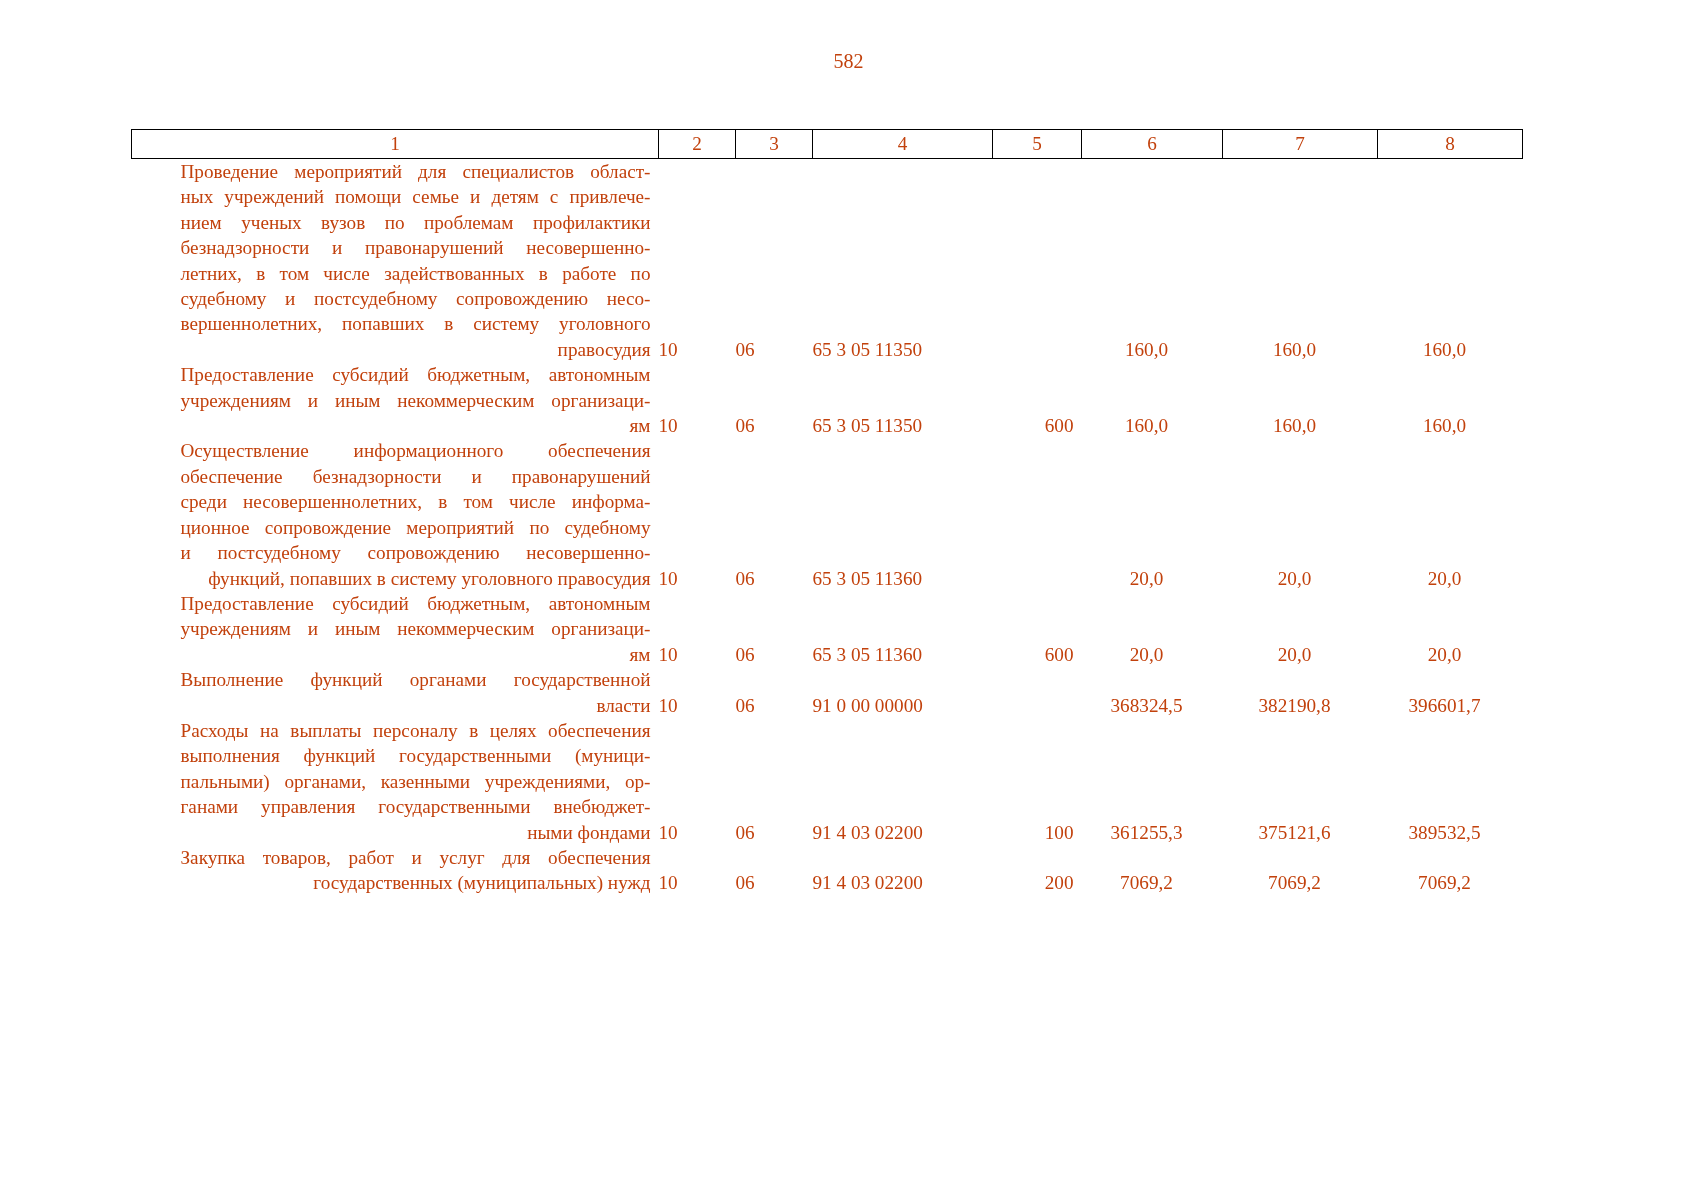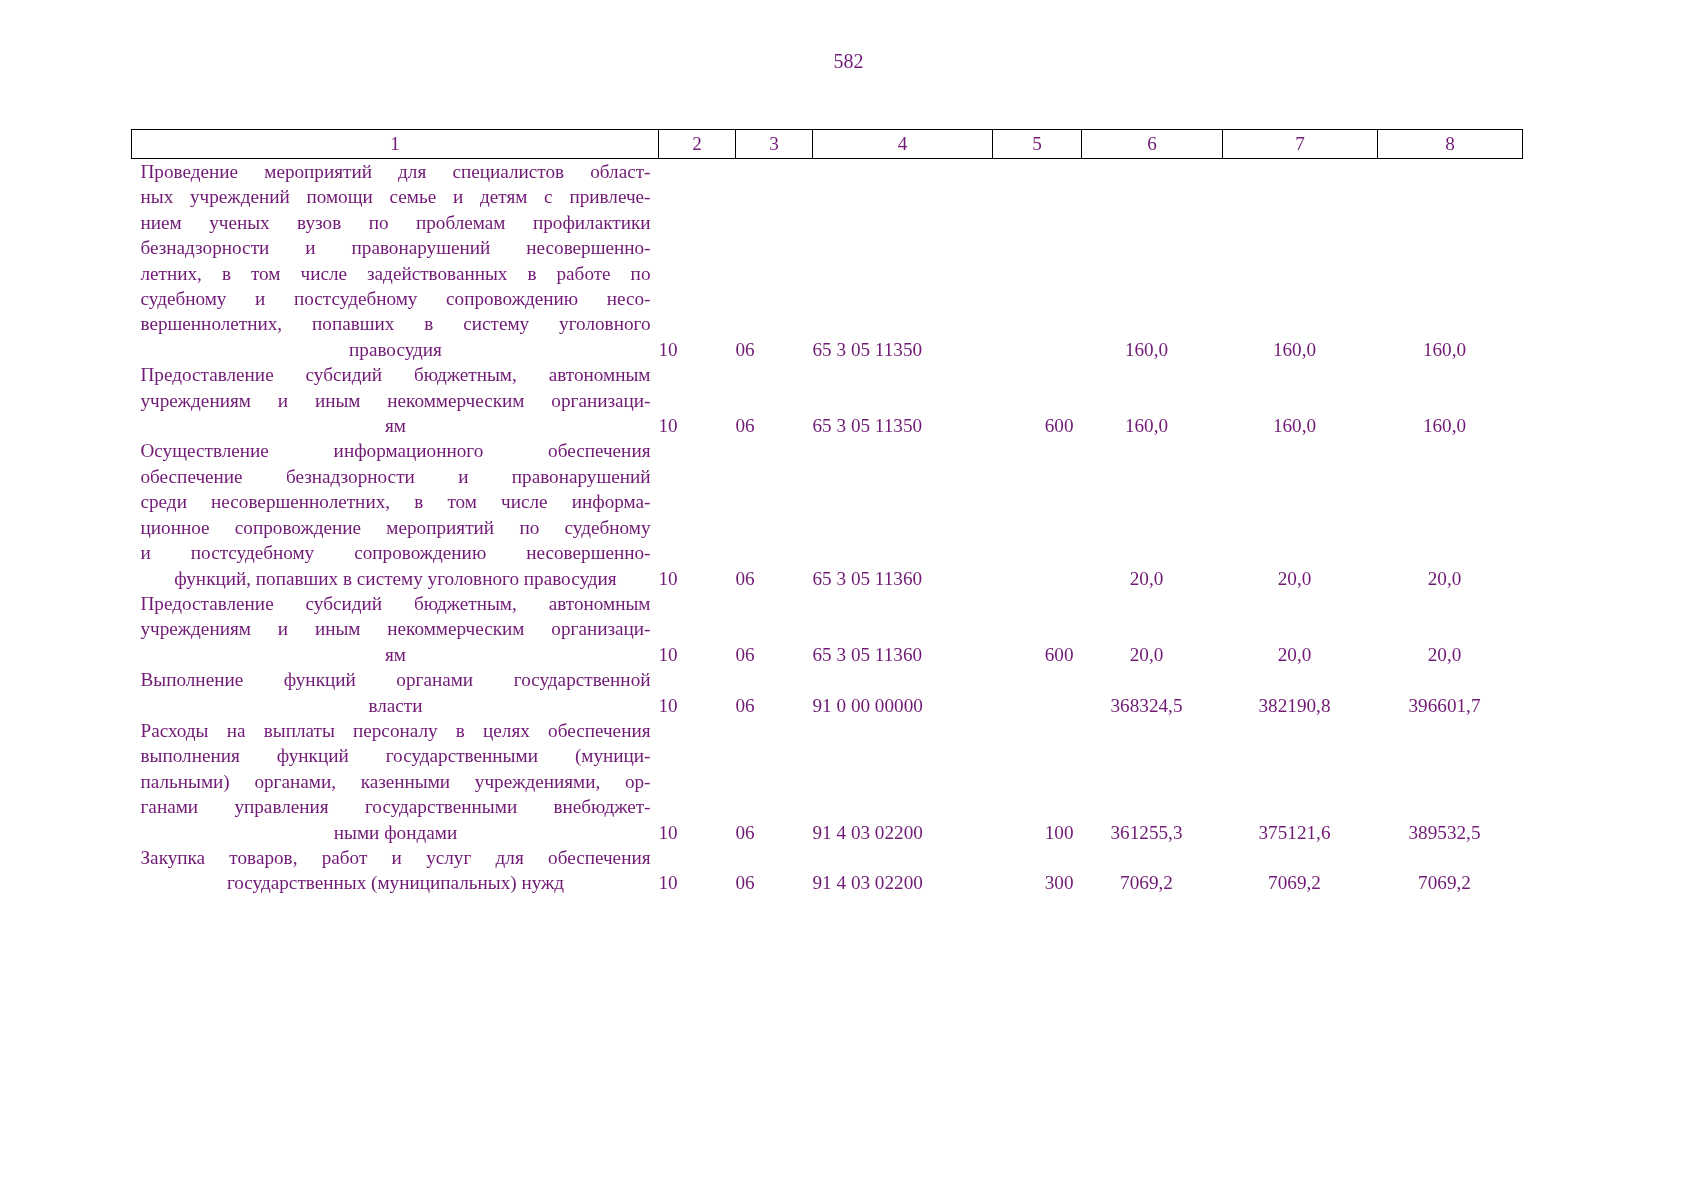--- a/index.html
+++ b/index.html
@@ -1,21 +1,21 @@
 <!DOCTYPE html>
 <html><head>
 <meta charset="utf-8">
 <style>
   html, body { margin: 0; padding: 0; background: #ffffff; }
   .page {
     position: relative;
     width: 1697px;
     height: 1172px;
     background: #ffffff;
-    color: #701a75;
+    color: #c2410c;
     font-family: "Liberation Serif", serif;
     overflow: hidden;
     border-radius: 15px;
   }
   .page-number {
     position: absolute;
     top: 50px;
     left: 0;
     width: 100%;
     text-align: center;
@@ -39,22 +39,22 @@
     vertical-align: middle;
     padding: 0;
   }
   tbody td {
     vertical-align: bottom;
     padding: 0;
     line-height: 25.4px;
     font-size: 19.2px;
   }
   td.c1 { padding-left: 9px; padding-right: 8px; }
-  td.c1 .line.just { text-align: justify; text-align-last: justify; }
-  td.c1 .line.last { text-align: center; }
+  td.c1 .line.just { text-align: justify; text-align-last: justify; margin-left: 40px; }
+  td.c1 .line.last { text-align: right; }
   td.c2, td.c3, td.c4 { text-align: left; }
   td.c5 { text-align: right; padding-right: 8px; }
   td.c6, td.c7, td.c8 { text-align: center; padding-right: 11px; }
 </style>
 </head>
 <body>
 
 <div class="page">
   <div class="page-number">582</div>
 
@@ -176,20 +176,20 @@
           <td class="c8">389532,5</td>
         </tr>
         <tr>
           <td class="c1">
             <div class="line just">Закупка товаров, работ и услуг для обеспечения</div>
             <div class="line last">государственных (муниципальных) нужд</div>
           </td>
           <td class="c2">10</td>
           <td class="c3">06</td>
           <td class="c4">91 4 03 02200</td>
-          <td class="c5">300</td>
+          <td class="c5">200</td>
           <td class="c6">7069,2</td>
           <td class="c7">7069,2</td>
           <td class="c8">7069,2</td>
         </tr>
       </tbody>
   </table>
 </div>
 
 </body></html>

